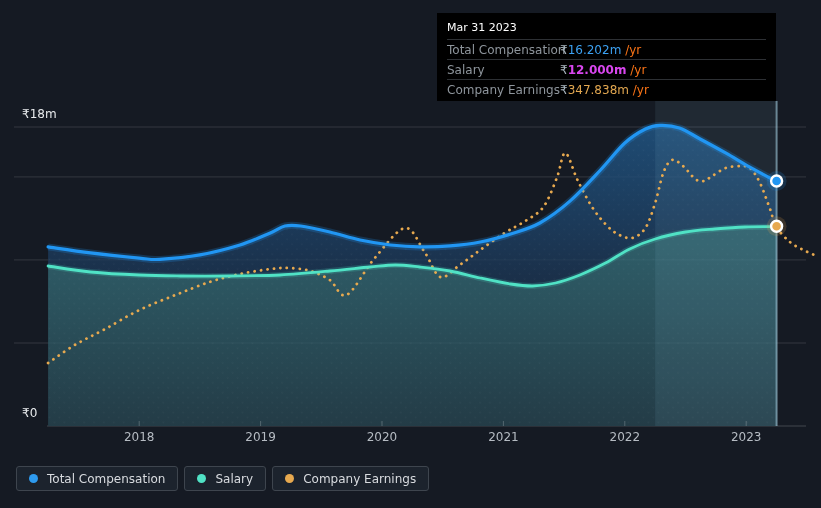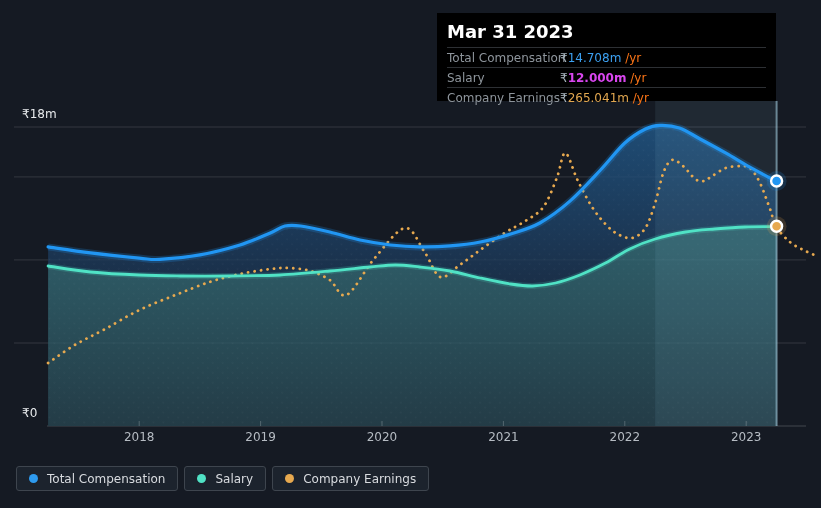--- a/index.html
+++ b/index.html
@@ -1,21 +1,21 @@
 <!DOCTYPE html>
 <html><head>
 <meta charset="utf-8">
 <style>
   html,body{margin:0;padding:0;background:#151a23;}
   body{font-family:"DejaVu Sans",sans-serif;}
   .stage{position:relative;width:821px;height:508px;background:#151a23;overflow:hidden;}
   svg{position:absolute;left:0;top:0;display:block;}
   .tooltip{position:absolute;left:437px;top:13px;width:339px;height:88px;background:#000;
            box-sizing:border-box;padding:5px 10px 0;z-index:5;}
-  .tt-title{font-size:18px;font-weight:bold;color:#ffffff;padding:3px 0 5px;}
+  .tt-title{font-size:11px;font-weight:normal;color:#ffffff;padding:3px 0 5px;}
   .tt-row{display:flex;align-items:center;border-top:1px solid #2d3034;height:19px;font-size:12px;white-space:nowrap;}
   .tt-label{color:#8e959c;width:113px;flex:none;}
   .tt-cur{color:#a9b6bf;}
   .tt-suffix{color:#f97316;}
   .legend{position:absolute;left:16px;top:466px;display:flex;gap:6px;z-index:4;}
   .chip{display:flex;align-items:center;gap:9px;height:25px;padding:0 12px;
         border:1px solid #3e454e;border-radius:3px;background:#1c232d;
         color:#d8dbdf;font-size:12px;cursor:pointer;box-sizing:border-box;}
   .chipdot{width:9px;height:9px;border-radius:50%;flex:none;}
 </style>
@@ -91,29 +91,29 @@
         <text x="624.8" y="441" fill="#b6bcc3" font-size="12" text-anchor="middle">2022</text>
         <line x1="746.2" x2="746.2" y1="421" y2="426" stroke="rgba(255,255,255,0.22)" stroke-width="1"></line>
         <text x="746.2" y="441" fill="#b6bcc3" font-size="12" text-anchor="middle">2023</text>
       </g>
   </svg>
 
   <div class="tooltip">
     <div class="tt-title">Mar 31 2023</div>
     <div class="tt-row">
       <span class="tt-label">Total Compensation</span>
-      <span class="tt-val"><span class="tt-cur">₹</span><span style="color: rgb(60, 161, 242);">14.708m</span><span class="tt-suffix"> /yr</span></span>
+      <span class="tt-val"><span class="tt-cur">₹</span><span style="color: rgb(60, 161, 242);">16.202m</span><span class="tt-suffix"> /yr</span></span>
     </div>
     <div class="tt-row">
       <span class="tt-label">Salary</span>
       <span class="tt-val"><span class="tt-cur">₹</span><span style="color: #d946ef; font-weight: bold;">12.000m</span><span class="tt-suffix"> /yr</span></span>
     </div>
     <div class="tt-row">
       <span class="tt-label">Company Earnings</span>
-      <span class="tt-val"><span class="tt-cur">₹</span><span style="color: rgb(226, 167, 80);">265.041m</span><span class="tt-suffix"> /yr</span></span>
+      <span class="tt-val"><span class="tt-cur">₹</span><span style="color: rgb(226, 167, 80);">347.838m</span><span class="tt-suffix"> /yr</span></span>
     </div>
   </div>
 
   <div class="legend">
     <div class="chip">
       <span class="chipdot" style="background: rgb(46, 155, 239);"></span>
       <span>Total Compensation</span>
     </div>
     <div class="chip">
       <span class="chipdot" style="background: rgb(80, 226, 197);"></span>

